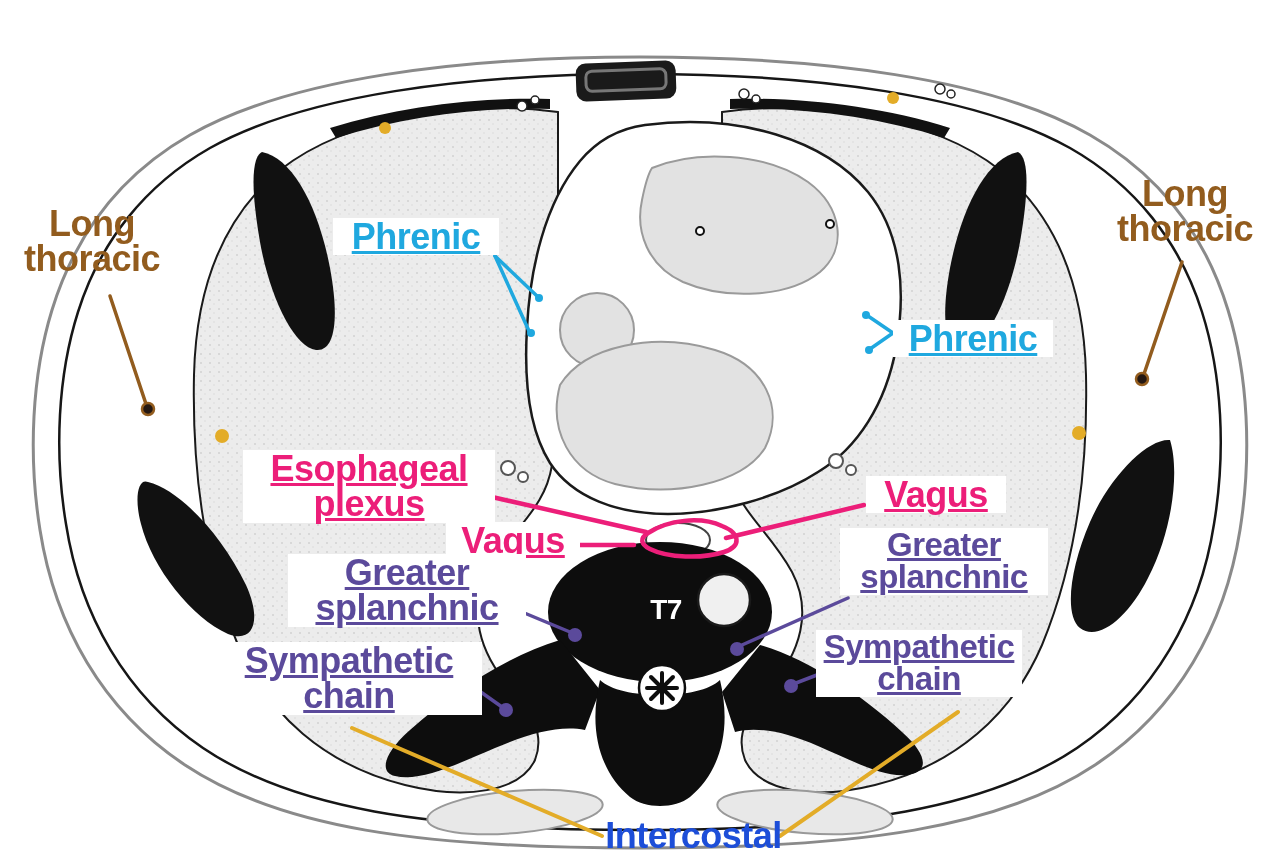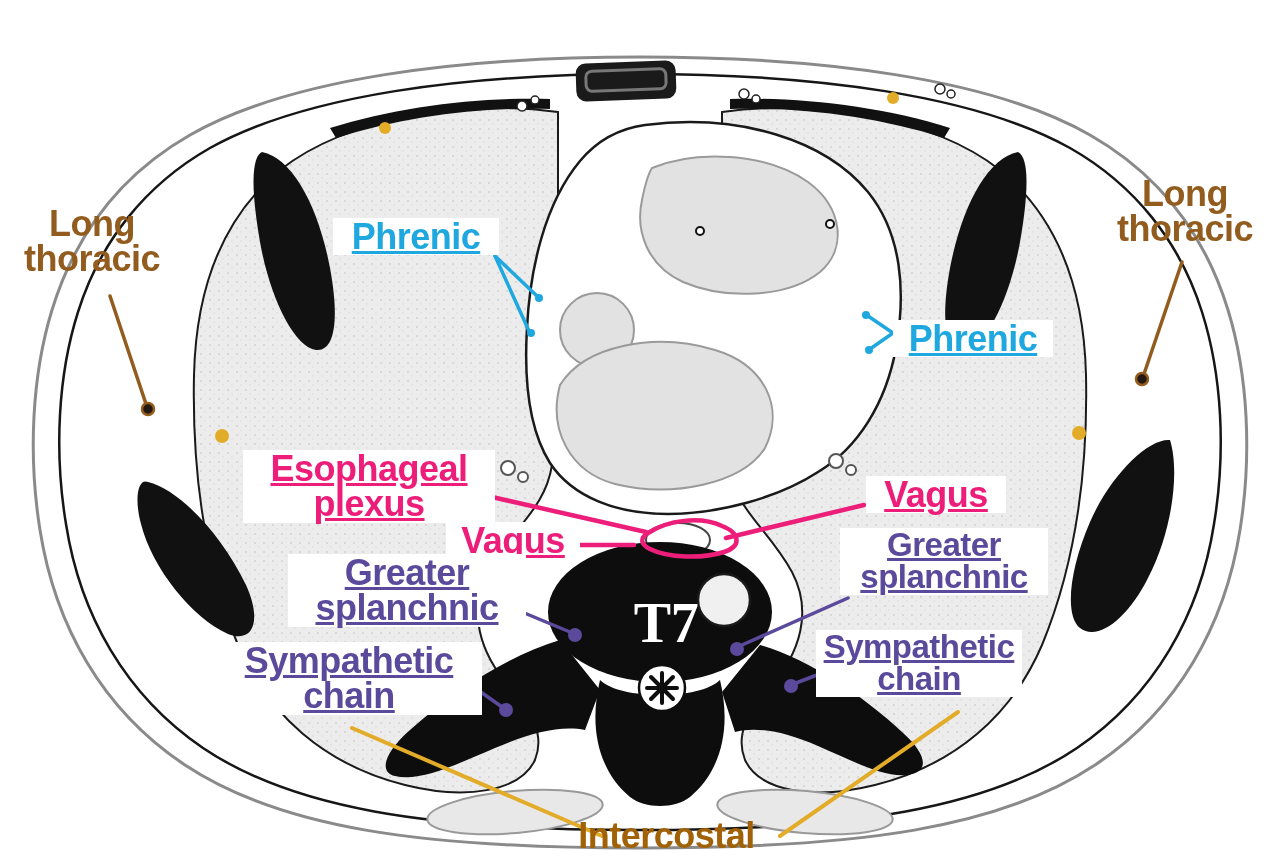--- a/index.html
+++ b/index.html
@@ -8,21 +8,21 @@
     font-family:"Liberation Sans", sans-serif;overflow:hidden;
   }
   .stage svg{position:absolute;left:0;top:0;}
   .label{
     position:absolute;font-weight:700;text-align:center;line-height:0.98;
     white-space:pre-line;letter-spacing:-0.5px;user-select:none;
   }
   .boxed{background:#ffffff;padding:1px 4px;text-decoration:underline;}
   .sz36{font-size:36px;}
   .sz33{font-size:33px;}
-  .sz42{font-size:56px;font-family:Liberation Serif, serif;}
+  .sz42{font-size:28px;}
 </style>
 </head>
 <body>
 
 <div class="stage">
 
   <svg width="1280" height="861" viewBox="0 0 1280 861">
     <defs>
       <pattern id="stipple" patternUnits="userSpaceOnUse" width="9" height="9">
         <rect width="9" height="9" fill="#ECECEC"></rect>
@@ -167,16 +167,16 @@
 
   <div class="label sz33 boxed" style="left: 840px; top: 528px; width: 200px; color: rgb(91, 74, 155);">Greater
 splanchnic</div>
 
   <div class="label sz36 boxed" style="left: 216px; top: 642px; width: 258px; color: rgb(91, 74, 155);">Sympathetic
 chain</div>
 
   <div class="label sz33 boxed" style="left: 816px; top: 630px; width: 198px; color: rgb(91, 74, 155);">Sympathetic
 chain</div>
 
-  <div class="label sz36" style="left: 549px; top: 818px; width: 235px; color: #a16207;">Intercostal</div>
+  <div class="label sz36" style="left: 576px; top: 818px; width: 235px; color: #1d4ed8;">Intercostal</div>
 
   <div class="label sz42" style="left:628px;top:596px;width:76px;color:#ffffff;">T7</div>
 </div>
 
 </body></html>

